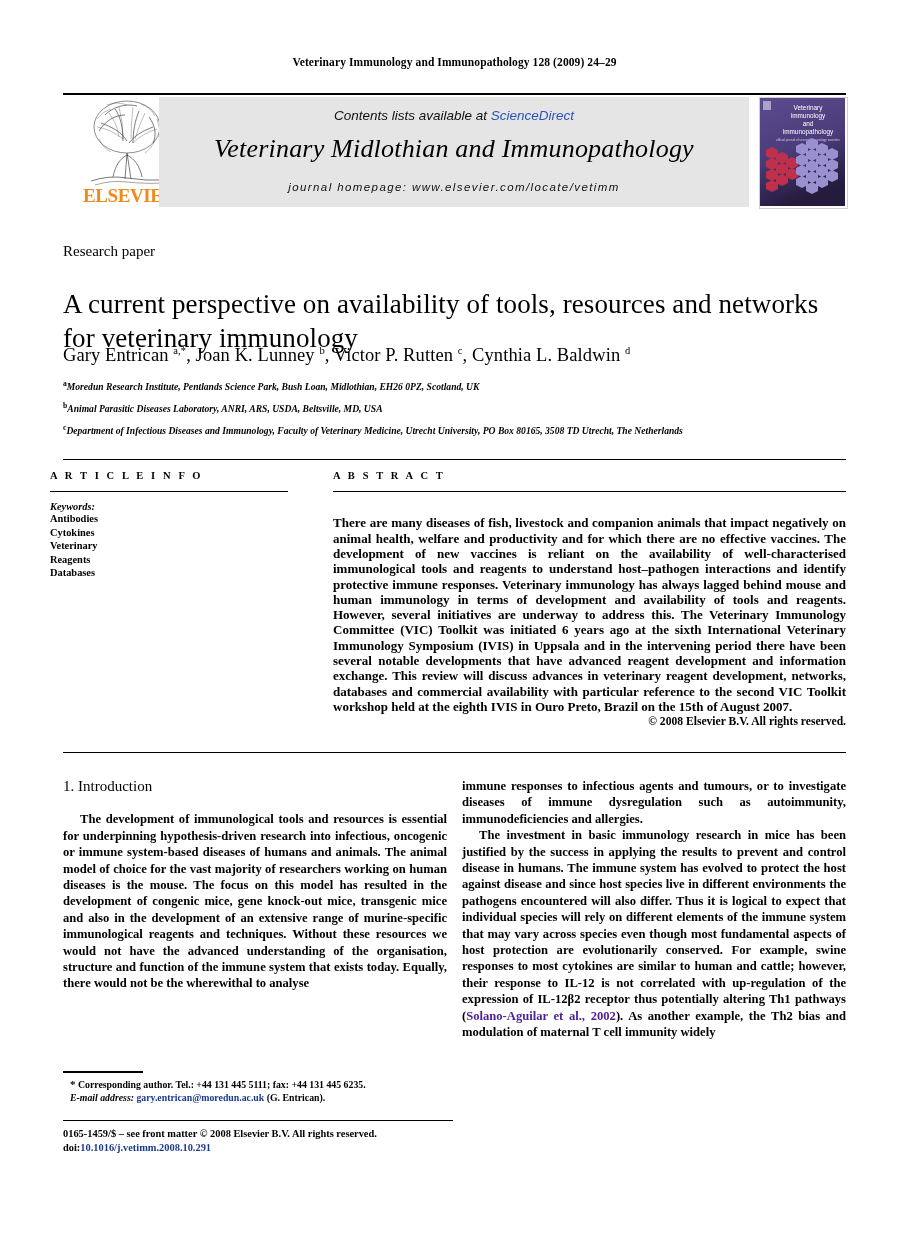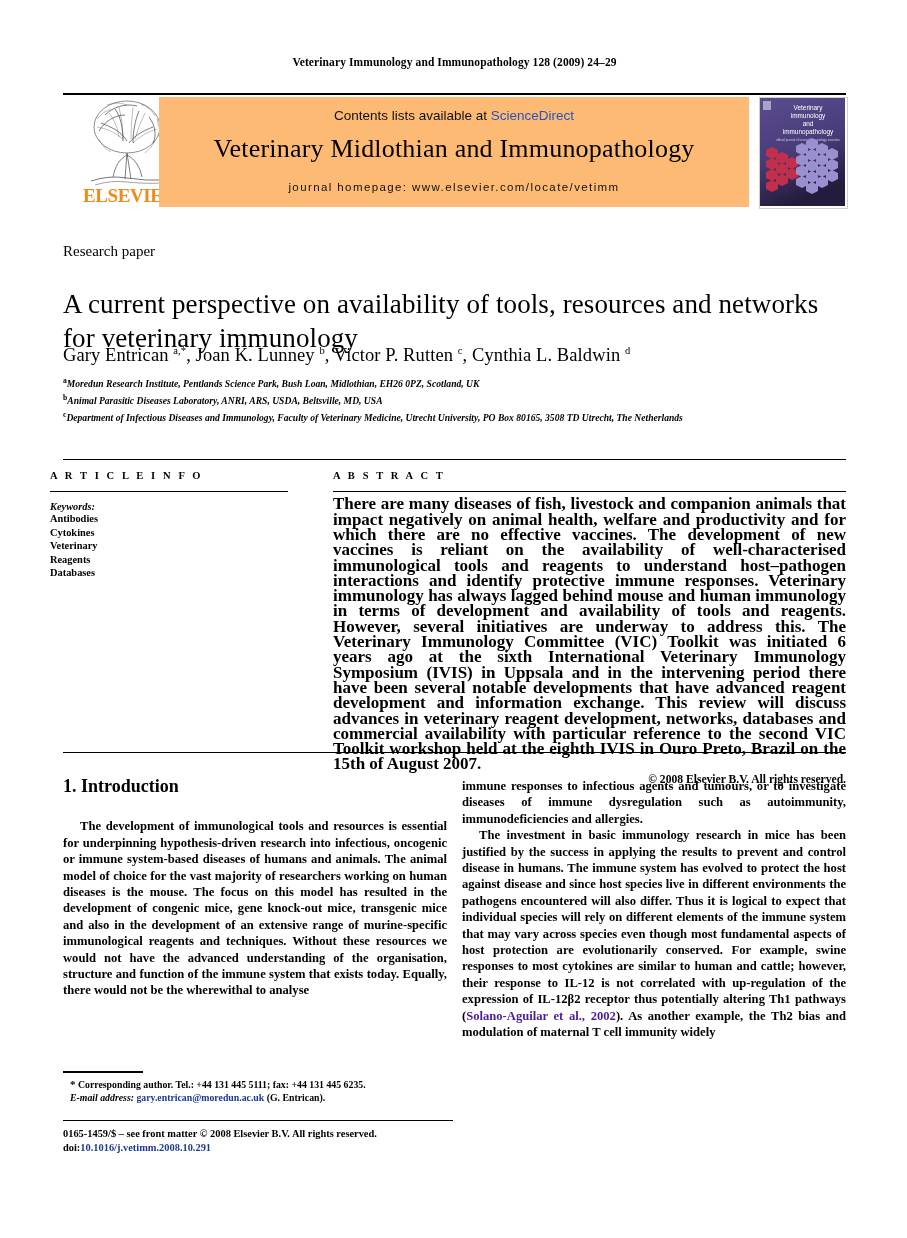--- a/index.html
+++ b/index.html
@@ -61,21 +61,22 @@
     color: #f08a1d;
     font-family: "Liberation Serif", serif;
     font-size: 19px;
     font-weight: bold;
     letter-spacing: -0.4px;
   }
   .grey-band {
     position: absolute;
     left: 96px; top: 0px;
     width: 590px; height: 110px;
-    background: #fdba74;
+    background: #e5e5e5;
+    font-style: italic;
   }
   .contents-line {
     position: absolute;
     left: 0; top: 11px;
     width: 590px;
     text-align: center;
     font-family: "Liberation Sans", sans-serif;
     font-size: 13.5px;
     color: #111;
   }
@@ -129,21 +130,21 @@
     width: 790px;
     font-size: 18.5px;
     letter-spacing: 0.1px;
   }
   .authors sup { font-size: 10.5px; }
   .affils {
     position: absolute;
     left: 63px; top: 374px;
     width: 800px;
     font-size: 9.6px;
-    line-height: 14px;
+    line-height: 19px;
     font-style: italic;
     font-weight: bold;
   }
   .affils .aff { display: block; white-space: nowrap; }
   .affils sup { font-style: normal; font-size: 7.6px; }
 
   
   .band-rule-top {
     position: absolute;
     left: 63px; top: 459px;
@@ -181,22 +182,22 @@
     font-size: 10.4px;
     font-style: italic;
     font-weight: bold;
   }
   .kw {
     font-size: 10.4px;
     line-height: 13.4px;
     font-weight: bold;
   }
   .abstract-text {
-    margin-top: 4px;
-    font-size: 17px;
+    margin-top: 23px;
+    font-size: 13px;
     line-height: 15.3px;
     text-align: justify;
     font-weight: bold;
     hyphens: none;
   }
   .abstract-copy {
     margin-top: 1px;
     font-size: 11.6px;
     font-weight: bold;
     text-align: right;
@@ -207,23 +208,23 @@
     position: absolute;
     width: 384px;
     font-size: 12.6px;
     line-height: 16.4px;
     text-align: justify;
     font-weight: bold;
   }
   #col-left  { left: 63px;  top: 778px; }
   #col-right { left: 462px; top: 778px; }
   .sec-title {
-    font-size: 18px;
-    font-weight: bold;
-    margin-bottom: 24px;
+    font-size: 15px;
+    font-weight: normal;
+    margin-bottom: 17px;
   }
   .body-col p {
     margin: 0;
     text-indent: 17px;
   }
   .body-col p.noindent { text-indent: 0; }
   .ref-link { color: #4c1d95; }
 
   
   .fn-rule {

